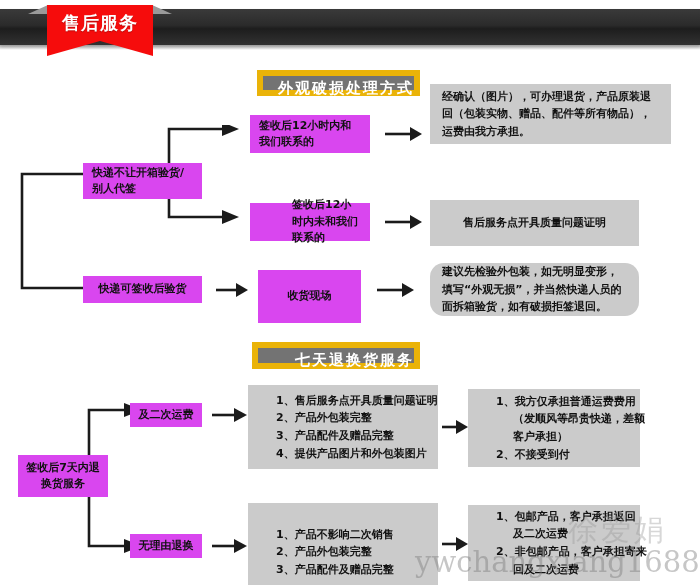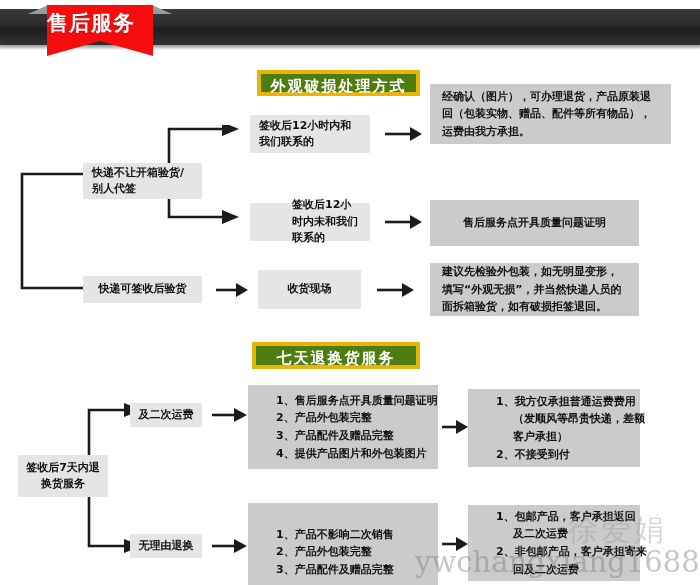--- a/index.html
+++ b/index.html
@@ -52,65 +52,66 @@
     left: 152px; top: 5px;
     width: 0; height: 0;
     border-right: 20px solid transparent;
     border-bottom: 9px solid #9a9a9a;
   }
   .ribbon {
     position: absolute;
     left: 47px; top: 5px;
     width: 106px; height: 36px;
     background: #f60c0c;
+    text-align: center;
     color: #ffffff;
-    font-size: 21px;
+    font-size: 18px;
     font-weight: bold;
     line-height: 36px;
     letter-spacing: 1px;
     text-shadow: 0 1px 1px rgba(0,0,0,0.25);
     z-index: 4;
   }
   .ribbon-tail {
     position: absolute;
     left: 47px; top: 41px;
     width: 0; height: 0;
     border-left: 53px solid #f60c0c;
     border-right: 53px solid #f60c0c;
     border-bottom: 15px solid transparent;
     z-index: 3;
   }
 
   
   .sec-title {
     position: absolute;
-    background: #4d7c0f;
+    background: #737373;
     color: #ffffff;
     font-size: 15px;
     font-weight: bold;
-    text-align: center;
+    text-align: right;
     letter-spacing: 2px;
-    border: 4px solid #eab308;
+    border: 6px solid #eab308;
     box-sizing: border-box;
   }
   #sec-title-1 {
     left: 257px; top: 70px;
     width: 163px; height: 26px;
     line-height: 24px;
   }
   #sec-title-2 {
     left: 252px; top: 342px;
     width: 168px; height: 27px;
     line-height: 25px;
   }
 
   
   .gbox {
     position: absolute;
-    background: #e5e5e5;
+    background: #d946ef;
     color: #111111;
     font-size: 11px;
     font-weight: bold;
     box-sizing: border-box;
     display: flex;
     align-items: center;
     line-height: 1.5;
   }
   .gbox.center { justify-content: center; text-align: center; }
   .gbox.padded { padding: 5px 9px; }
@@ -225,30 +226,30 @@
 
   <div class="gbox center" style="left:83px; top:276px; width:119px; height:27px;">快递可签收后验货</div>
 
   <div class="arrow" style="left:215px; top:281px;">
     <svg width="34" height="18" viewBox="0 0 34 18">
       <path d="M1 9 L24 9" stroke="#1b1b1b" stroke-width="2.6" fill="none"></path>
       <polygon points="21,2 33,9 21,16" fill="#1b1b1b"></polygon>
     </svg>
   </div>
 
-  <div class="gbox center" style="left:258px; top:270px; width:103px; height:39px;">收货现场</div>
+  <div class="gbox center" style="left:258px; top:270px; width:103px; height:53px;">收货现场</div>
 
   <div class="arrow" style="left:375px; top:281px;">
     <svg width="40" height="18" viewBox="0 0 40 18">
       <path d="M2 9 L30 9" stroke="#1b1b1b" stroke-width="2.6" fill="none"></path>
       <polygon points="27,2 39,9 27,16" fill="#1b1b1b"></polygon>
     </svg>
   </div>
 
-  <div class="lbox" style="left:430px; top:263px; width:209px; height:53px;">建议先检验外包装，如无明显变形，填写“外观无损”，并当然快递人员的面拆箱验货，如有破损拒签退回。</div>
+  <div class="lbox" style="left:430px; top:263px; width:209px; height:53px;border-radius:14px;">建议先检验外包装，如无明显变形，填写“外观无损”，并当然快递人员的面拆箱验货，如有破损拒签退回。</div>
 
   <div class="sec-title" id="sec-title-2">七天退换货服务</div>
 
   <div class="conn" style="left:60px; top:403px;">
     <svg width="85" height="150" viewBox="0 0 85 150">
       <path d="M29 62 L29 7 L68 7" fill="none" stroke="#1b1b1b" stroke-width="2.6"></path>
       <path d="M29 66 L29 143 L68 143" fill="none" stroke="#1b1b1b" stroke-width="2.6"></path>
       <polygon points="64,0 82,7 64,14" fill="#1b1b1b"></polygon>
       <polygon points="64,136 82,143 64,150" fill="#1b1b1b"></polygon>
     </svg>

